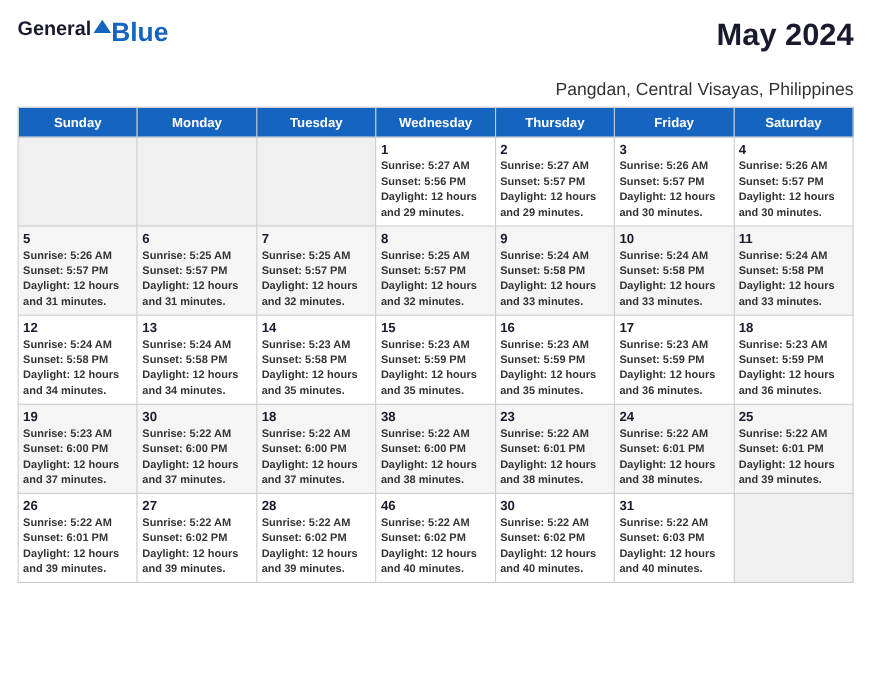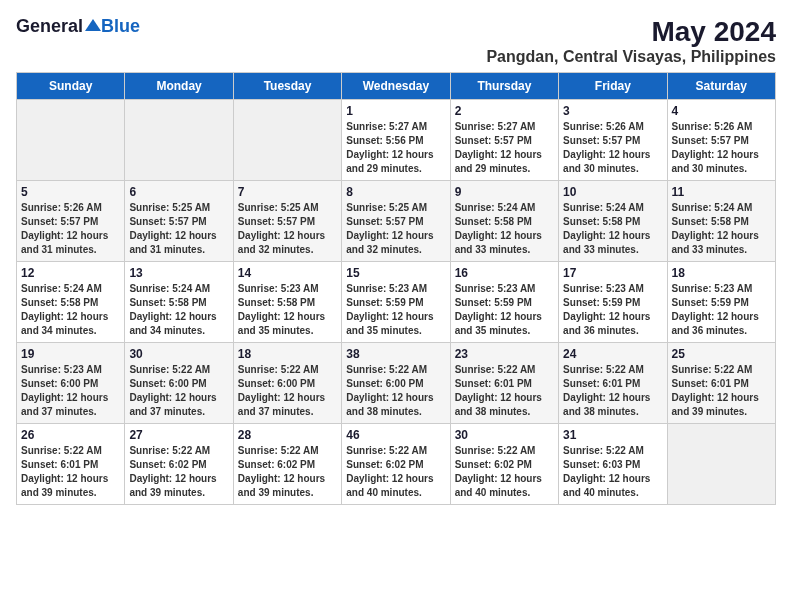--- a/index.html
+++ b/index.html
@@ -20,40 +20,41 @@
       display: flex;
       flex-direction: row;
       align-items: flex-start;
     }
     .logo-general {
       font-size: 18px;
       font-weight: bold;
       color: #1a1a2e;
     }
     .logo-blue {
-      font-size: 18px;
+      font-size: 24px;
       font-weight: bold;
       color: #1565c0;
     }
     .logo-row {
       display: flex;
       align-items: center;
     }
     .title-area {
       text-align: right;
     }
     .month-title {
       font-size: 28px;
       font-weight: bold;
       color: #1a1a2e;
     }
     .location-title {
       font-size: 16px;
       color: #333;
-      font-weight: 700;
+      font-weight: 400;
+      margin-top: 25px;
     }
     table {
       width: 100%;
       border-collapse: collapse;
       font-size: 11px;
     }
     thead tr th {
       background-color: #1565c0;
       color: #fff;
       padding: 6px 4px;

